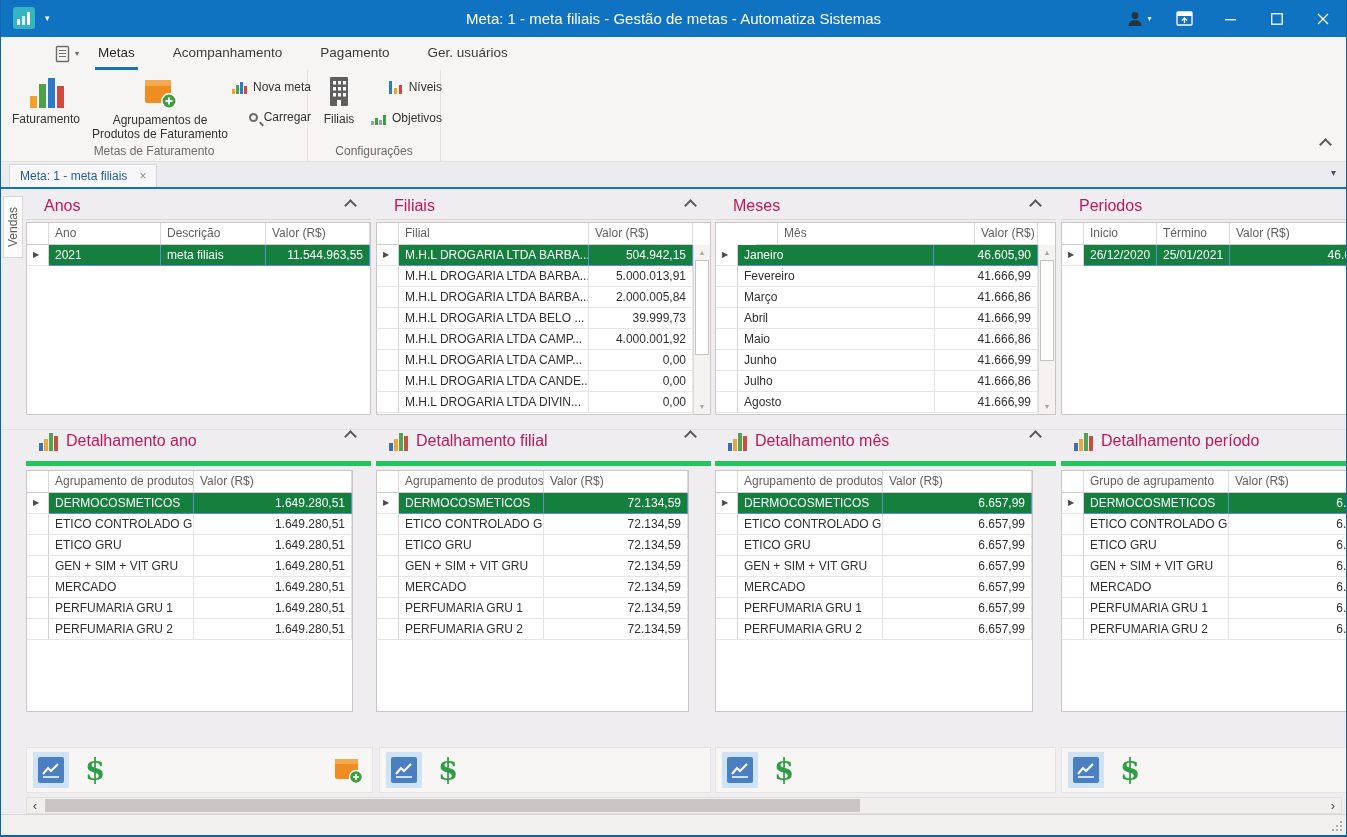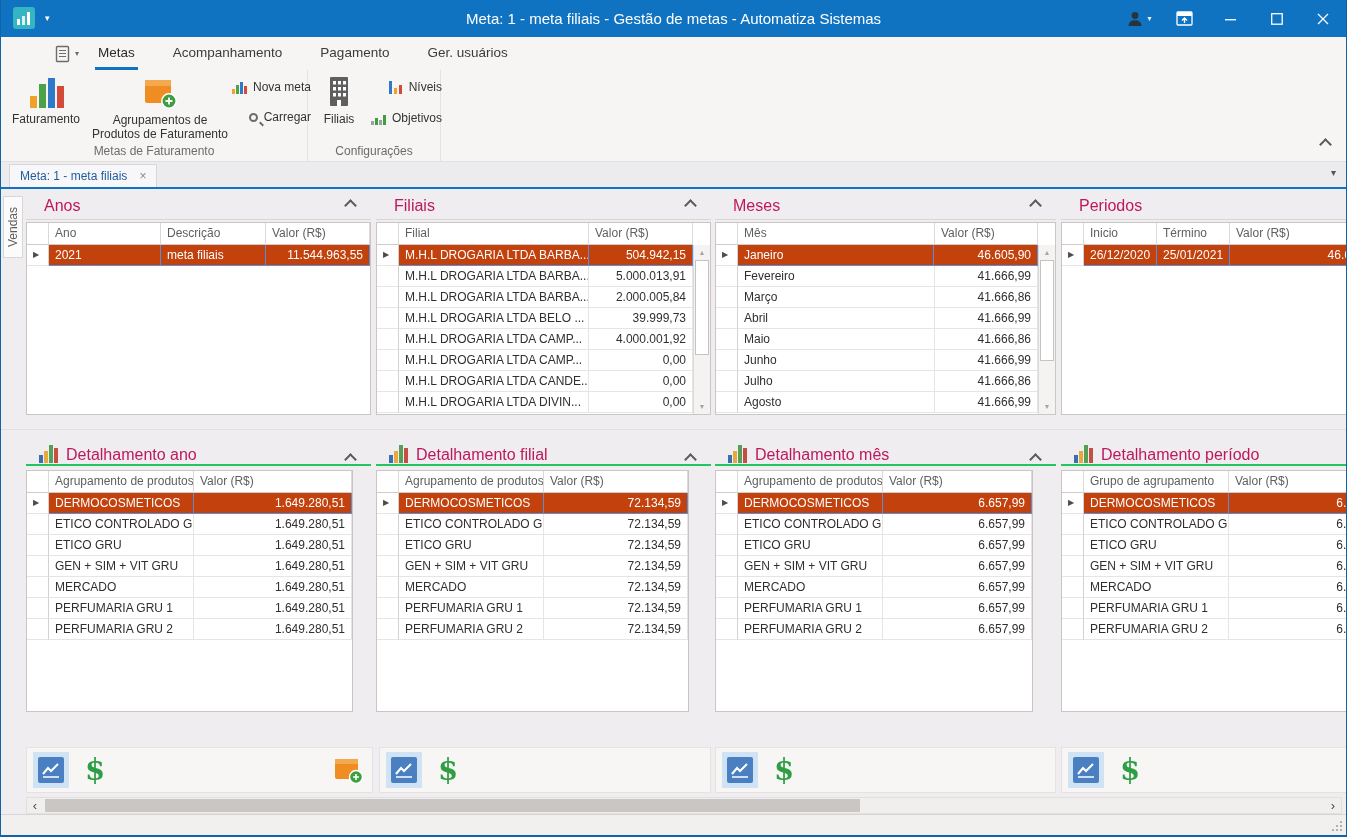--- a/index.html
+++ b/index.html
@@ -49,37 +49,37 @@
 
   
   .content { position:absolute; top:189px; left:0; right:0; bottom:21px; background:#efedf0; overflow:hidden; }
   .row-sep { position:absolute; left:0; right:0; top:240px; border-top:1px solid #e2dfdc; }
 
   .vendas { position:absolute; left:2px; top:7px; width:20px; height:62px; background:#fcfbfb; border:1px solid #d9d7d5;
             writing-mode:vertical-rl; transform:rotate(180deg); display:flex; align-items:center; justify-content:center;
             font-size:12px; color:#5f5d5b; }
 
   .phd { position:absolute; height:28px; top:3px; border-bottom:1px solid #d9d6d3; display:flex; align-items:center; }
-  .phd2 { position:absolute; height:34px; top:243px; border-bottom:2px solid #22c55e; display:flex; align-items:flex-end; gap:8px; }
+  .phd2 { position:absolute; height:34px; top:243px; border-bottom:5px solid #22c55e; display:flex; align-items:flex-start; gap:8px; }
   .ptitle { font-size:16px; color:#be185d; }
   .phd .ptitle { margin-left:18px; }
   .phd2 .ptitle { margin-left:0; }
   .phd2 .icon { margin-left:12px; }
   .phd .chev-up, .phd2 .chev-up { margin-left:auto; margin-right:16px; }
 
   .grid { position:absolute; background:#fff; border:1px solid #c9c6c3; overflow:hidden; }
   .ghdr { display:flex; height:22px; color:#5f5f5f; font-size:12px; }
   .gh { border-right:1px solid #dbd8d5; border-bottom:1px solid #cfccc9; padding:3px 6px; white-space:nowrap; overflow:hidden; }
   .gh.ind { width:22px; flex:none; padding:0; }
   .grow { display:flex; height:21px; font-size:12px; color:#2f2f2f; background:#fff; }
   .cell { padding:3px 6px; border-right:1px solid #e7e5e3; border-bottom:1px solid #e7e5e3; white-space:nowrap; overflow:hidden; }
   .cell.ind { width:22px; flex:none; padding:0; border-right:1px solid #d4d1ce; position:relative; }
   .num { text-align:right; }
   .flex1 { flex:1; min-width:0; }
-  .rows div.grow:first-of-type .cell:not(.ind) { background:#c2410c; color:#fff; border-right-color:#5d8cd6; border-bottom-color:#5d8cd6; }
+  .rows div.grow:first-of-type .cell:not(.ind) { background:#15803d; color:#fff; border-right-color:#5d8cd6; border-bottom-color:#5d8cd6; }
   .rows div.grow:first-of-type .cell.ind::after { content:"▶"; position:absolute; left:6px; top:5px; font-size:8px; color:#4c4c4c; }
 
   .vscroll { position:absolute; top:22px; right:0; bottom:0; width:17px; background:#f4f3f2; border-left:1px solid #dcdad8; }
   .vs-btn { position:absolute; left:0; right:0; height:15px; color:#a7a5a3; font-size:7px; text-align:center; line-height:15px; }
   .vs-btn.up { top:0; } .vs-btn.dn { bottom:0; }
   .vs-thumb { position:absolute; left:1px; right:1px; top:15px; background:#fff; border:1px solid #c5c3c1; }
 
   
   .tbar { position:absolute; top:558px; height:46px; background:#f7f6f5; border:1px solid #e5e3e1;
           display:flex; align-items:center; padding:0 6px; }
@@ -340,21 +340,21 @@
         <div class="vs-thumb" style="height:56%;"></div>
         <div class="vs-btn dn">▼</div>
       </div>
     </div>
 
     <div class="phd" style="left:714px; width:341px;">
       <span class="ptitle">Meses</span>
       <span class="chev-up"></span>
     </div>
     <div class="grid" style="left:714px; top:33px; width:341px; height:193px;">
-      <div class="ghdr" style="margin-right:17px;">
+      <div class="ghdr" style="margin-right:17px;padding-left:40px;">
         <div class="gh ind"></div>
         <div class="gh" style="width:197px;">Mês</div>
         <div class="gh flex1">Valor (R$)</div>
       </div>
       <div class="rows" style="margin-right:17px;">
 
           <div class="grow">
             <div class="cell ind"></div>
             <div class="cell" style="width:196px;">Janeiro</div>
             <div class="cell num flex1">46.605,90</div>

